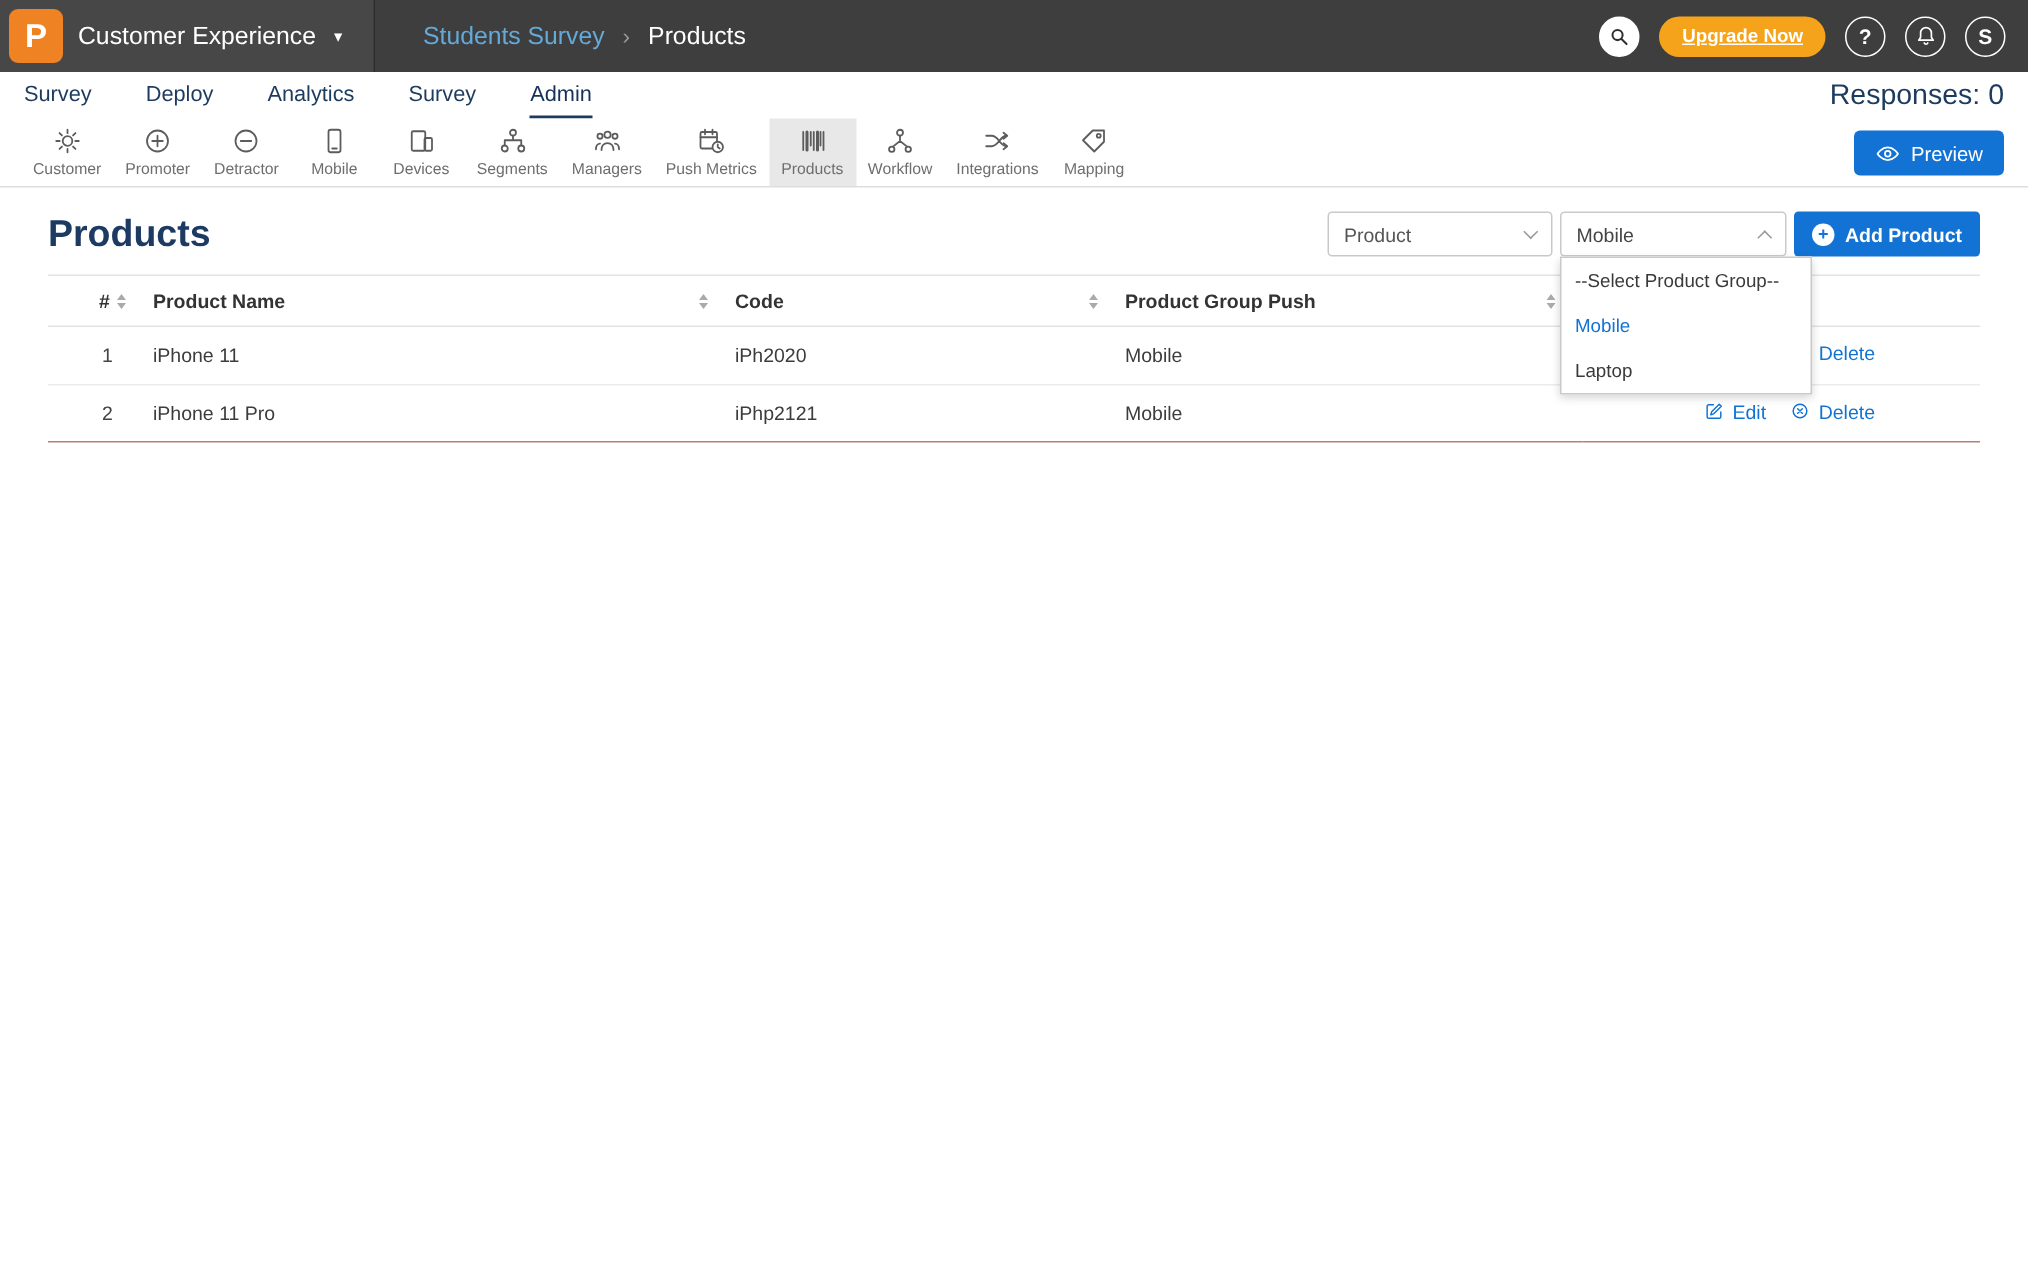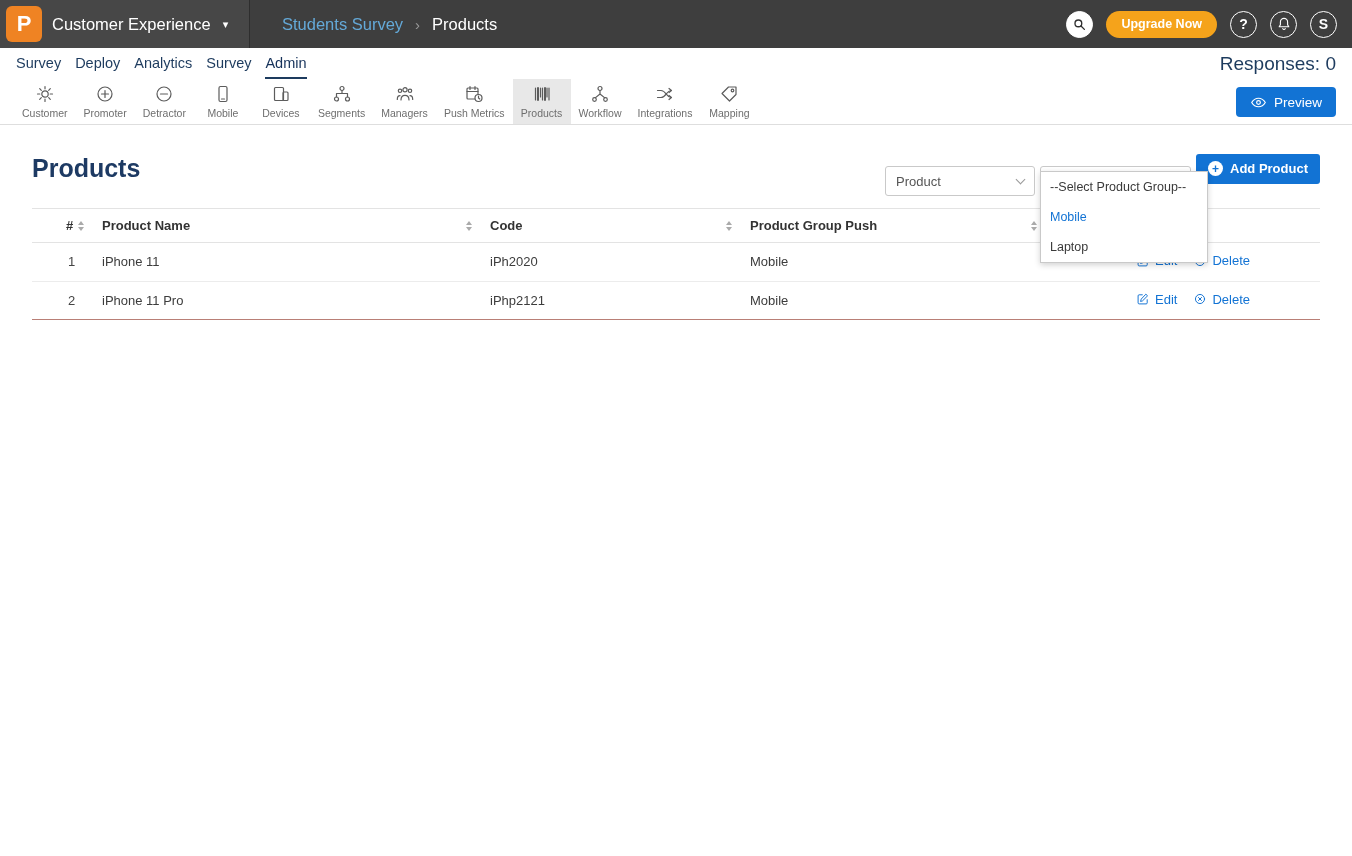--- a/index.html
+++ b/index.html
@@ -15,46 +15,46 @@
   .brand .caret { color:#fff; font-size:11px; margin-left:2px; }
   .crumbs { margin-left:32px; display:flex; align-items:center; gap:12px; font-size:16.5px; }
   .crumb-link { color:#64a9d8; cursor:pointer; }
   .crumb-sep { color:#9a9a9a; font-size:15px; }
   .crumb-cur { color:#fff; }
   .header-right { margin-left:auto; display:flex; align-items:center; gap:13px; padding-right:15px; }
   .hicon { width:27px; height:27px; border-radius:50%; border:1.5px solid #fff; background:transparent; color:#fff; display:flex; align-items:center; justify-content:center; font-size:14px; font-weight:700; cursor:pointer; font-family:inherit; padding:0; }
   .hicon.search { background:#fff; }
   .hicon.search svg { width:15px; height:15px; stroke:#2f2f2f; fill:none; stroke-width:1.8; stroke-linecap:round; }
   .hicon svg.bell { width:16px; height:16px; stroke:#fff; fill:none; stroke-width:1.4; stroke-linecap:round; stroke-linejoin:round; }
-  .upgrade { height:27px; border:none; border-radius:14px; background:#f5a31b; color:#fff; font-weight:700; font-size:12.5px; padding:0 15px; cursor:pointer; font-family:inherit; }
+  .upgrade { height:27px; border:none; border-radius:14px; background:#f5a31b; color:#fff; font-weight:700; font-size:12.5px; padding:0 15px; cursor:pointer; font-family:inherit;text-decoration:underline; }
 
   
   nav.tabs { height:31px; display:flex; align-items:stretch; padding:0 16px; }
-  .tabs-list { display:flex; gap:14px; }
+  .tabs-list { display:flex; gap:36px; }
   .tab { font-size:14.5px; color:#1d3b5e; cursor:pointer; display:flex; align-items:center; border-bottom:2px solid transparent; }
   .tab.active { border-bottom-color:#1d3b5e; color:#16325a; }
   .responses { margin-left:auto; font-size:19px; color:#1d3b5e; display:flex; align-items:center; }
 
   
   .icon-toolbar { height:46px; display:flex; align-items:stretch; border-bottom:1px solid #dedede; padding-left:14px; position:relative; background:#fff; }
   .titems { display:flex; align-items:stretch; }
   .titem { min-width:58px; padding:0 8px; display:flex; flex-direction:column; align-items:center; justify-content:center; gap:3px; cursor:pointer; }
   .titem.active { background:#e8e8e8; }
   .ticon { height:20px; display:flex; align-items:center; }
   .ticon svg { width:20px; height:20px; stroke:#5c5c5c; fill:none; stroke-width:1.2; stroke-linecap:round; stroke-linejoin:round; }
   .tlabel { font-size:10.5px; color:#6e6e6e; white-space:nowrap; }
   .preview-btn { position:absolute; right:16px; top:8px; height:30px; background:#1273d4; color:#fff; border:none; border-radius:4px; display:flex; align-items:center; gap:7px; padding:0 14px; font-size:13.5px; cursor:pointer; font-family:inherit; }
   .preview-btn svg { width:17px; height:17px; stroke:#fff; fill:none; stroke-width:1.4; stroke-linecap:round; stroke-linejoin:round; }
 
   
   main { padding:0 32px; }
   .page-head { display:flex; align-items:center; padding:16px 0 12px; }
   h1 { font-size:25px; color:#1d3a63; font-weight:700; }
   .filters { margin-left:auto; display:flex; align-items:center; gap:5px; }
-  .select { height:30px; border:1px solid #c9c9c9; border-radius:3px; background:#fff; display:flex; align-items:center; justify-content:space-between; padding:0 10px; font-size:13px; color:#444; cursor:pointer;margin-top:25px; }
+  .select { height:30px; border:1px solid #c9c9c9; border-radius:3px; background:#fff; display:flex; align-items:center; justify-content:space-between; padding:0 10px; font-size:13px; color:#444; cursor:pointer; }
   .select.product { width:150px; color:#555; }
   .select.group { width:151px; }
   .chev { width:7px; height:7px; border-right:1.5px solid #999; border-bottom:1.5px solid #999; transform:rotate(45deg); margin-top:-3px; }
   .chev.up { transform:rotate(-135deg); margin-top:4px; }
   .select-wrap { position:relative; }
   .dropdown { position:absolute; top:30px; left:0; width:168px; background:#fff; border:1px solid #c9c9c9; box-shadow:0 2px 6px rgba(0,0,0,.18); z-index:30; }
   .opt { padding:8px 9px; font-size:12.5px; color:#3a3a3a; cursor:pointer; white-space:nowrap; overflow:hidden; }
   .opt.selected { color:#1273d4; }
   .add-btn { height:30px; background:#1273d4; border:none; border-radius:3px; color:#fff; font-size:13px; font-weight:700; display:flex; align-items:center; gap:7px; padding:0 12px; cursor:pointer; font-family:inherit; }
   .plus-circ { width:15px; height:15px; border-radius:50%; background:#fff; color:#1273d4; font-size:12px; font-weight:700; display:flex; align-items:center; justify-content:center; line-height:1; }

